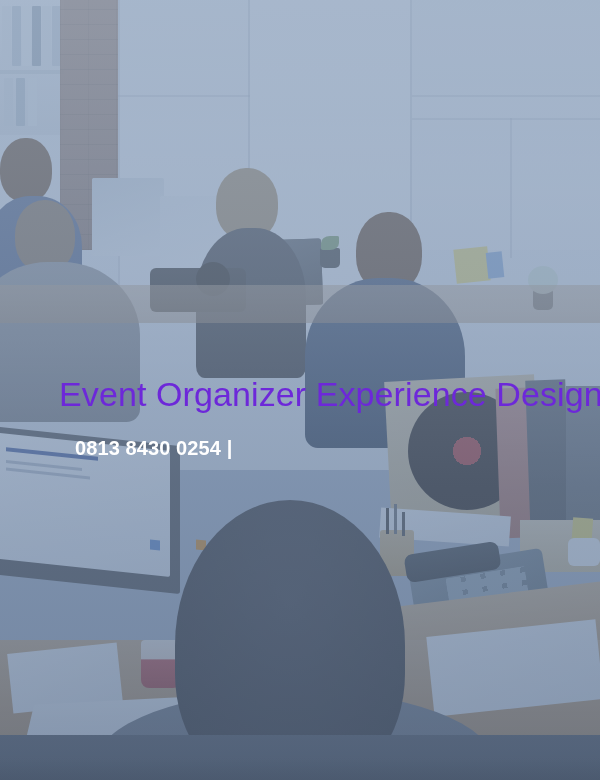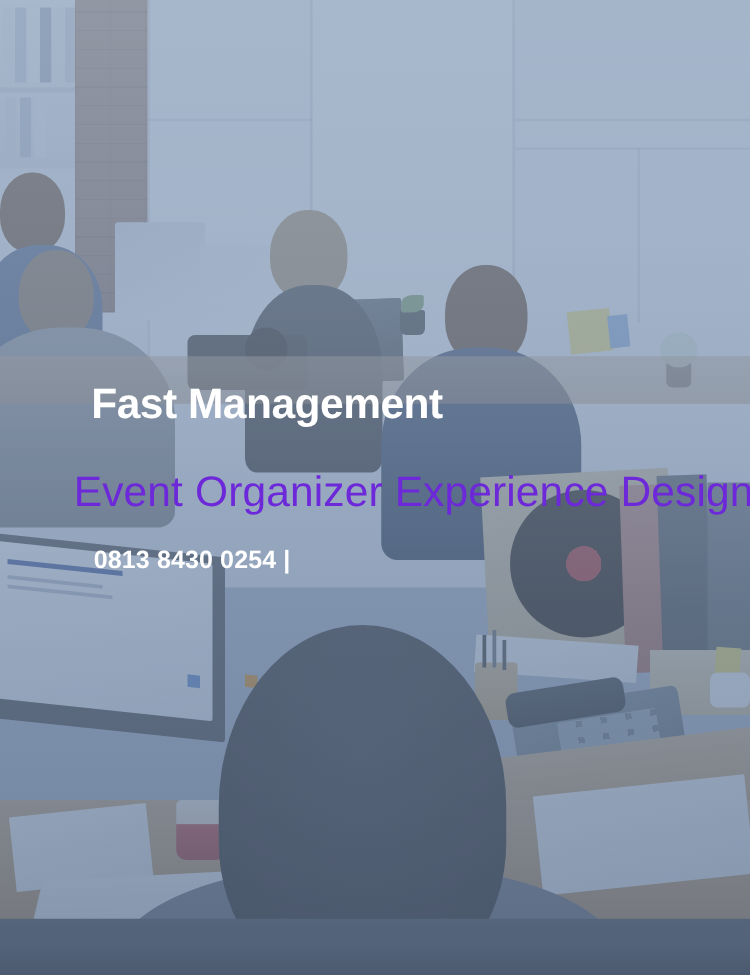--- a/index.html
+++ b/index.html
@@ -326,21 +326,20 @@
     <div class="fg-hair"></div>
 
     <div class="floor"></div>
   </div>
 
   <div class="overlay-blue"></div>
   <div class="overlay-wash"></div>
   <div class="overlay-bottom"></div>
 
   <div class="content">
-    <div class="title">Fast Management</div>
 
     <div class="subtitle">Event Organizer Experience Design</div>
 
 
     <div class="phone">0813 8430 0254  |</div>
 
   </div>
 
 </div>
 

